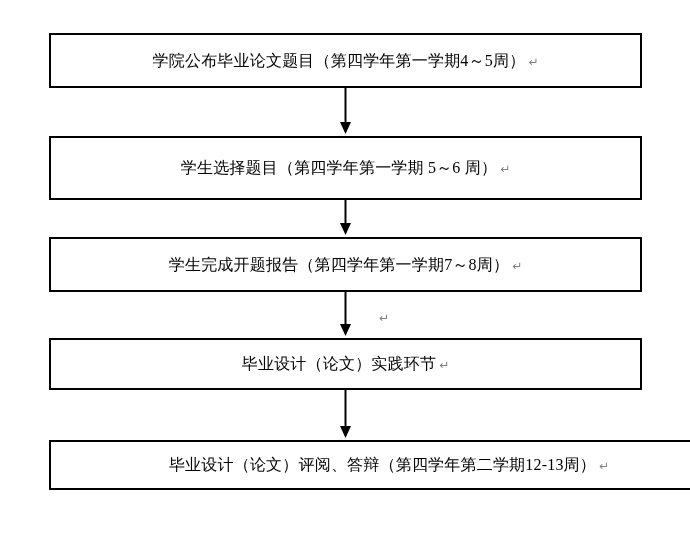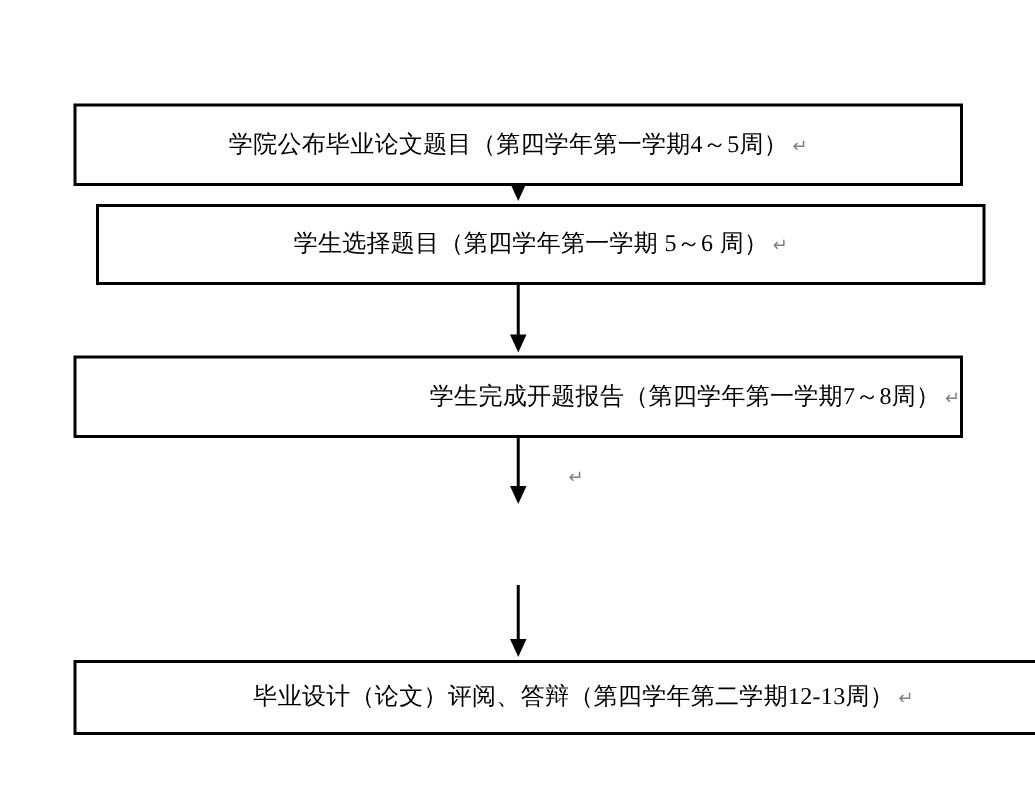--- a/index.html
+++ b/index.html
@@ -88,26 +88,29 @@
         <line x1="6.5" y1="0" x2="6.5" y2="33" stroke="#000000" stroke-width="2"></line>
         <polygon points="1,32 12,32 6.5,44" fill="#000000"></polygon>
       </svg>
     </div>
     <div class="connector" style="left: 339px; top: 390px; height: 50px;">
       <svg width="13" height="50" viewBox="0 0 13 50">
         <line x1="6.5" y1="0" x2="6.5" y2="37" stroke="#000000" stroke-width="2"></line>
         <polygon points="1,36 12,36 6.5,48" fill="#000000"></polygon>
       </svg>
     </div>
-    <div class="node" style="left: 49px; top: 33px; width: 593px; height: 55px; margin-top: 36px;">
+    <div class="node" style="left: 49px; top: 33px; width: 593px; height: 55px;">
       <div><span class="node-text">学院公布毕业论文题目（第四学年第一学期4～5周）</span><span class="pilcrow">↵</span></div>
     </div>
-    <div class="node" style="left: 64px; top: 136px; width: 593px; height: 54px;">
+    <div class="node" style="left: 49px; top: 136px; width: 593px; height: 64px;">
       <div><span class="node-text">学生选择题目（第四学年第一学期 5～6 周）</span><span class="pilcrow">↵</span></div>
     </div>
-    <div class="node" style="left: 49px; top: 237px; width: 593px; height: 55px; justify-content: flex-end;">
+    <div class="node" style="left: 49px; top: 237px; width: 593px; height: 55px;">
       <div><span class="node-text"><span class="highlighted">学生完成开题</span><span>报告（第四学年第一学期7～8周）</span></span><span class="pilcrow">↵</span></div>
+    </div>
+    <div class="node" style="left: 49px; top: 338px; width: 593px; height: 52px;">
+      <div><span class="node-text">毕业设计（论文）实践环节</span><span class="pilcrow">↵</span></div>
     </div>
     <div class="node" style="left: 49px; top: 440px; width: 680px; height: 50px;">
       <div><span class="node-text">毕业设计（论文）评阅、答辩（第四学年第二学期12-13周）</span><span class="pilcrow">↵</span></div>
     </div>
     <span class="stray-pilcrow" style="left: 379px; top: 311px;">↵</span>
   </div>
 
 </body></html>

